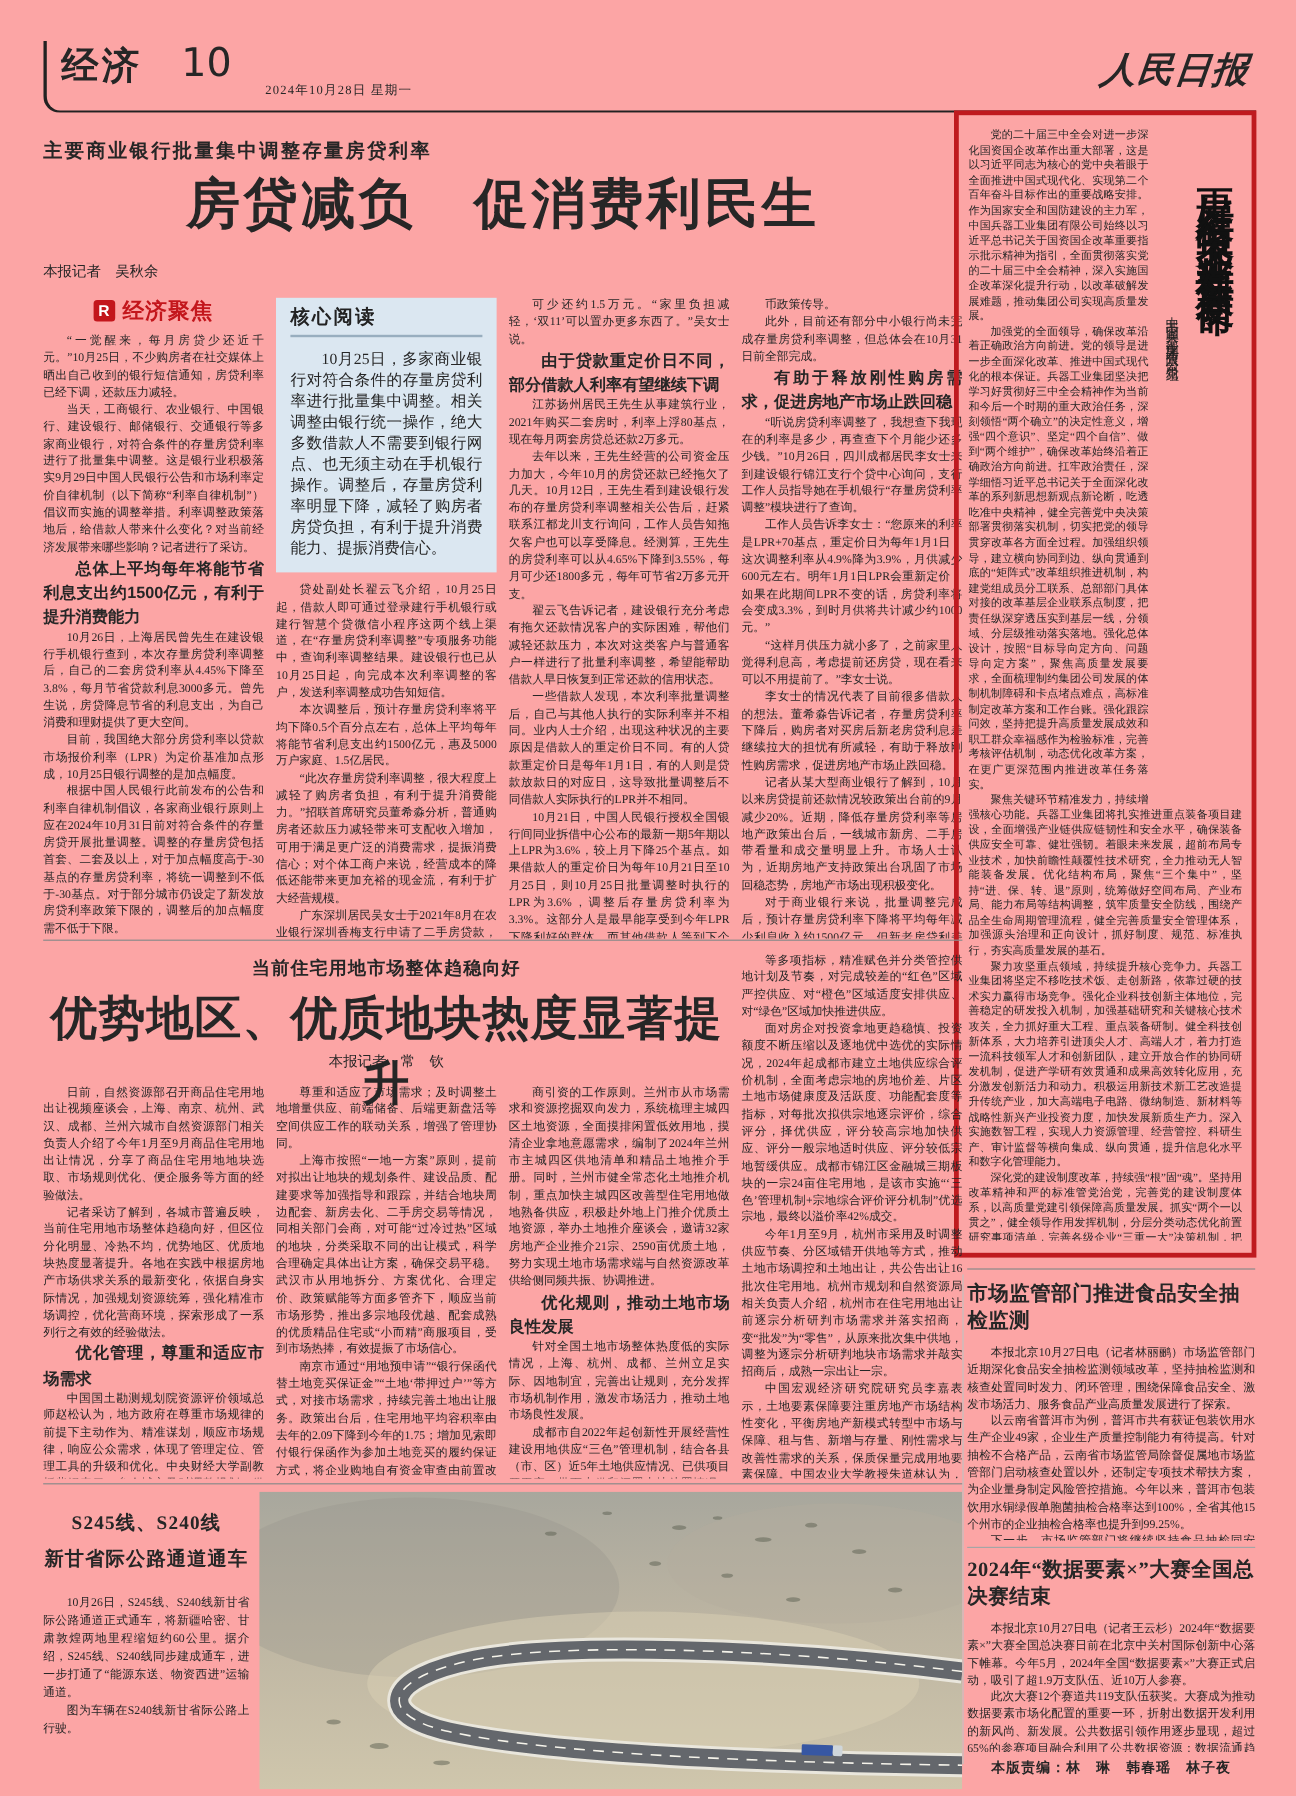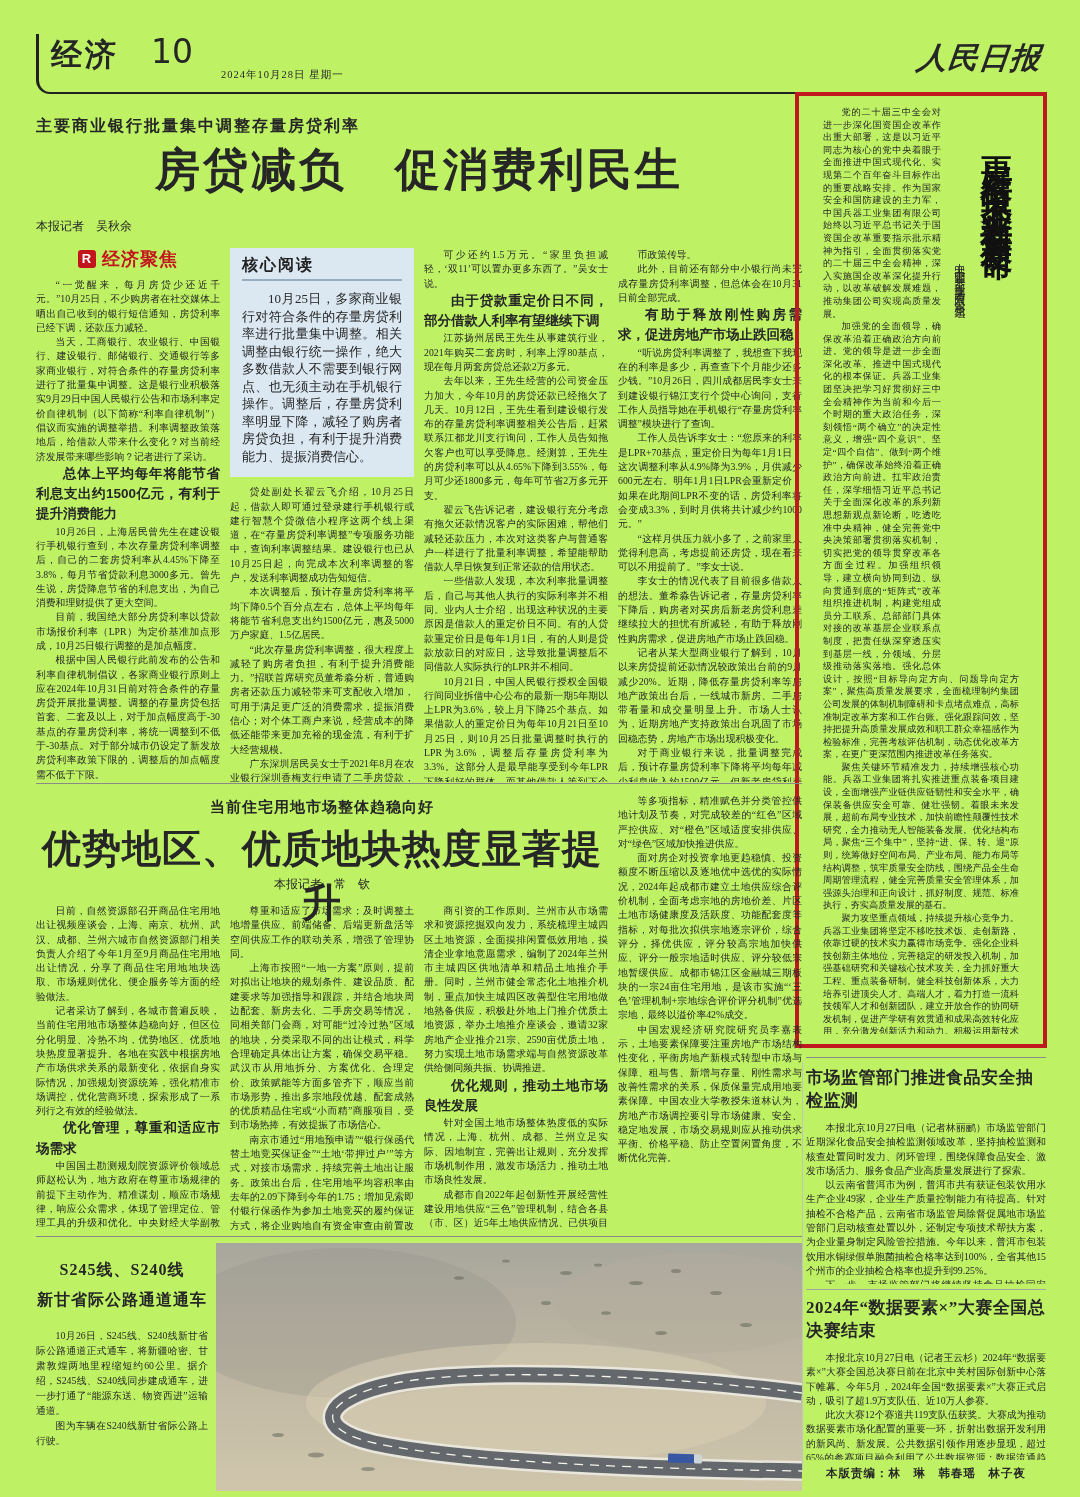--- a/index.html
+++ b/index.html
@@ -1,16 +1,16 @@
 <!DOCTYPE html>
 <html><head>
 <meta charset="utf-8">
 <style>
   html,body{margin:0;padding:0;background:#e8e8e6;}
-  .page{position:relative;width:1080px;height:1497px;background:#bef264;overflow:hidden;
+  .page{position:relative;width:1080px;height:1497px;background:#fca5a5;overflow:hidden;
         font-family:"Liberation Serif","DejaVu Serif",serif;color:#262626;}
   .abs{position:absolute;}
 
   
   .hdr{left:36px;top:34px;width:1008px;height:58px;border-left:3px solid #222;
        border-bottom:2px solid #222;border-bottom-left-radius:14px;}
   .hdr-section{position:absolute;left:12px;top:0;font-size:31px;font-weight:bold;letter-spacing:3px;}
   .hdr-page{position:absolute;left:112px;top:-2px;font-size:33px;font-family:"DejaVu Sans",sans-serif;}
   .hdr-date{position:absolute;left:182px;top:34px;font-size:10.5px;letter-spacing:1px;}
   .hdr-mast{position:absolute;right:6px;top:4px;font-size:30px;font-weight:bold;font-style:italic;
@@ -38,21 +38,21 @@
   .ficon{display:inline-block;width:18px;height:18px;background:#c3161c;color:#fff;font-size:13px;
          line-height:18px;border-radius:3px;margin-right:6px;vertical-align:2px;text-align:center;
          font-family:"Liberation Sans",sans-serif;}
   .core-box{background:#dbe7f1;padding:10px 12px 12px;margin-bottom:8px;}
   .core-title{font-family:"Liberation Sans",sans-serif;font-weight:bold;font-size:16px;letter-spacing:2px;color:#222;}
   .core-rule{height:2px;background:#98aebf;margin:7px 0 9px;}
   .core-text{font-size:13px;line-height:17.5px;text-indent:2em;text-align:justify;}
 
   
   .rbox{left:795px;top:92px;width:252px;height:956px;border:4px solid #bf1a1f;
-        padding:10px 24px;box-sizing:border-box;}
+        padding:10px 8px;box-sizing:border-box;}
   .rb-inner{position:relative;width:100%;height:100%;overflow:hidden;}
   .rb-flow{font-size:9.2px;line-height:12.6px;text-align:justify;}
   .rb-flow p{margin:0;text-indent:2em;}
   .rb-spacer{float:right;width:78px;height:560px;}
   .rb-title{position:absolute;top:26px;right:0;writing-mode:vertical-rl;font-weight:900;font-size:32px;
             letter-spacing:7px;font-family:"DejaVu Sans","Liberation Sans",sans-serif;color:#111;}
   .rb-byline{position:absolute;top:148px;right:52px;writing-mode:vertical-rl;font-size:11px;letter-spacing:3px;color:#222;}
 
   
   .la{left:36px;top:790px;width:766px;height:446px;}
@@ -194,20 +194,21 @@
     </div>
     <div class="abs col la-c3">
       <p>商引资的工作原则。兰州市从市场需求和资源挖掘双向发力，系统梳理主城四区土地资源，全面摸排闲置低效用地，摸清企业拿地意愿需求，编制了2024年兰州市主城四区供地清单和精品土地推介手册。同时，兰州市健全常态化土地推介机制，重点加快主城四区改善型住宅用地做地熟备供应，积极赴外地上门推介优质土地资源，举办土地推介座谈会，邀请32家房地产企业推介21宗、2590亩优质土地，努力实现土地市场需求端与自然资源改革供给侧同频共振、协调推进。</p>
       <p class="sub">优化规则，推动土地市场良性发展</p>
       <p>针对全国土地市场整体热度低的实际情况，上海、杭州、成都、兰州立足实际、因地制宜，完善出让规则，充分发挥市场机制作用，激发市场活力，推动土地市场良性发展。</p>
       <p>成都市自2022年起创新性开展经营性建设用地供应“三色”管理机制，结合各县（市、区）近5年土地供应情况、已供项目开工率、批而未供和闲置土地处置情况、存量住宅及商业用地规模、商品住宅销售周期及存量规模</p>
     </div>
     <div class="abs col la-c4">
       <p>等多项指标，精准赋色并分类管控供地计划及节奏，对完成较差的“红色”区域严控供应、对“橙色”区域适度安排供应、对“绿色”区域加快推进供应。</p>
       <p>面对房企对投资拿地更趋稳慎、投资额度不断压缩以及逐地优中选优的实际情况，2024年起成都市建立土地供应综合评价机制，全面考虑宗地的房地价差、片区土地市场健康度及活跃度、功能配套度等指标，对每批次拟供宗地逐宗评价，综合评分，择优供应，评分较高宗地加快供应、评分一般宗地适时供应、评分较低宗地暂缓供应。成都市锦江区金融城三期板块的一宗24亩住宅用地，是该市实施“‘三色’管理机制+宗地综合评价评分机制”优选宗地，最终以溢价率42%成交。</p>
+      <p>今年1月至9月，杭州市采用及时调整供应节奏、分区域错开供地等方式，推动土地市场调控和土地出让，共公告出让16批次住宅用地。杭州市规划和自然资源局相关负责人介绍，杭州市在住宅用地出让前逐宗分析研判市场需求并落实招商，变“批发”为“零售”，从原来批次集中供地，调整为逐宗分析研判地块市场需求并敲实招商后，成熟一宗出让一宗。</p>
       <p>中国宏观经济研究院研究员李嘉表示，土地要素保障要注重房地产市场结构性变化，平衡房地产新模式转型中市场与保障、租与售、新增与存量、刚性需求与改善性需求的关系，保质保量完成用地要素保障。中国农业大学教授朱道林认为，房地产市场调控要引导市场健康、安全、稳定地发展，市场交易规则应从推动供求平衡、价格平稳、防止空置闲置角度，不断优化完善。</p>
     </div>
   </div>
 
   <div class="abs rule rule-h2"></div>
 
   <div class="abs ph">
     <div class="ph-text">
       <div class="ph-title">
         <div>S245线、S240线</div>

